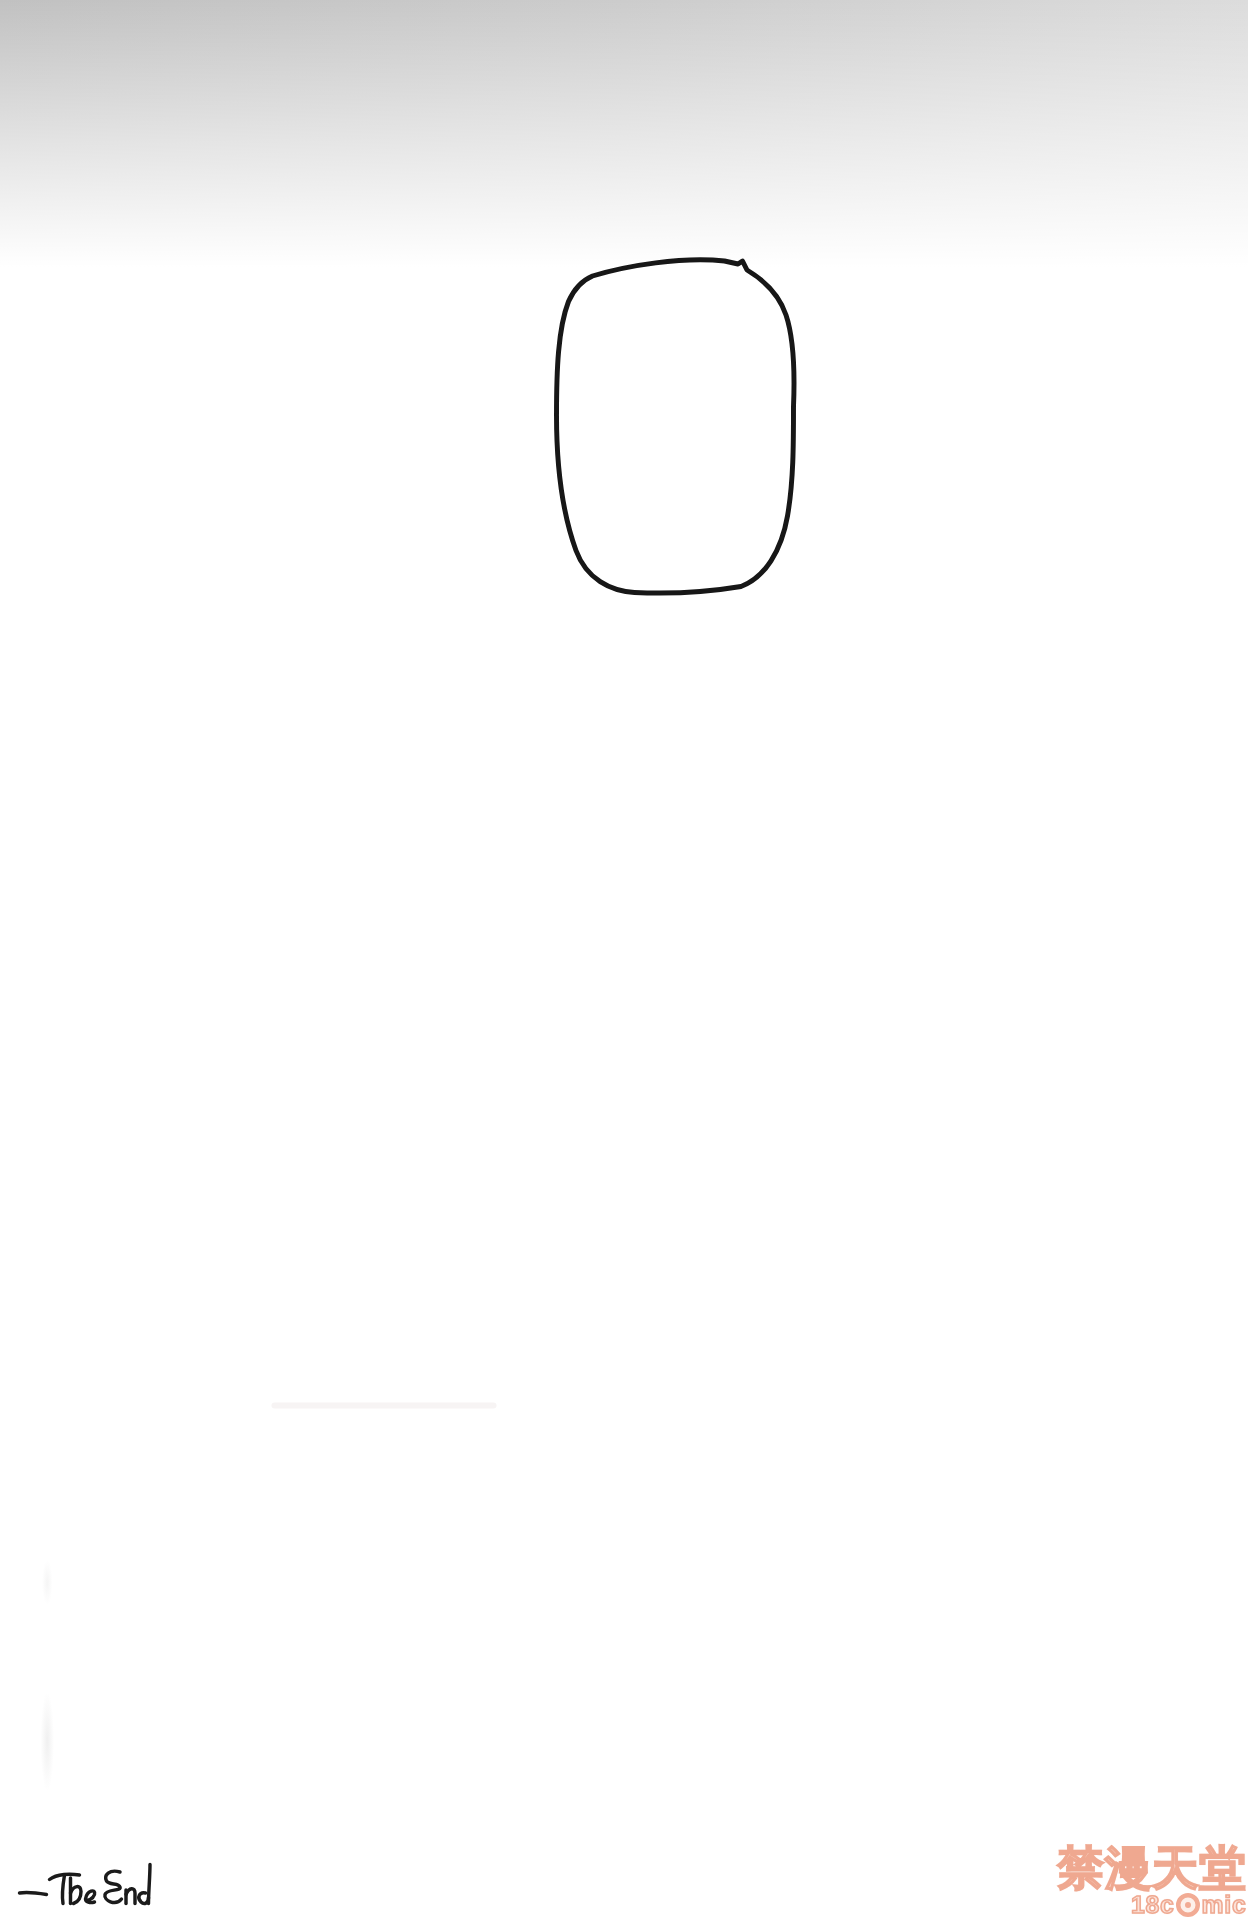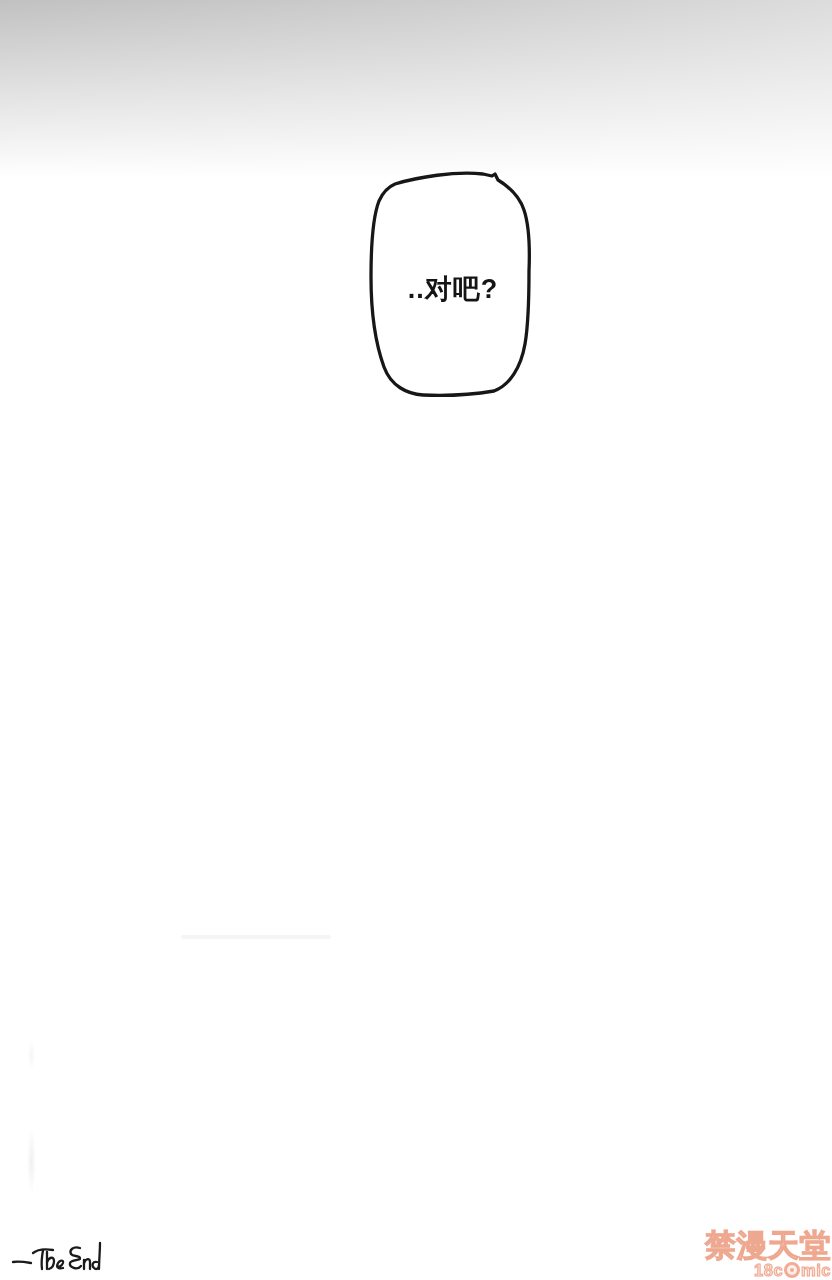--- a/index.html
+++ b/index.html
@@ -134,21 +134,20 @@
              C529,225 530,247 529,271
              C529,296 529,321 525,344
              C521,367 510,385 494,391
              C470,395 445,396 423,395
              C407,394 391,386 384,367
              C376,345 371,315 371,277
              C371,247 372,219 379,201
              C383,192 388,187 395,184 Z" fill="#ffffff" stroke="#171717" stroke-width="3.3" stroke-linejoin="round" stroke-linecap="round"></path>
   </svg>
 
-  <div class="bubble-text">..对吧?</div>
 
   <div class="artifact-line"></div>
   <div class="artifact-smudge"></div>
   <div class="artifact-smudge-2"></div>
 
   <div class="end-note">
     <span class="sr-only">-The End</span>
     <svg viewBox="8 1236 115 44" width="115" height="44" aria-hidden="true">
       <g fill="none" stroke="#1b1b1b" stroke-width="2.3" stroke-linecap="round" stroke-linejoin="round">
 

